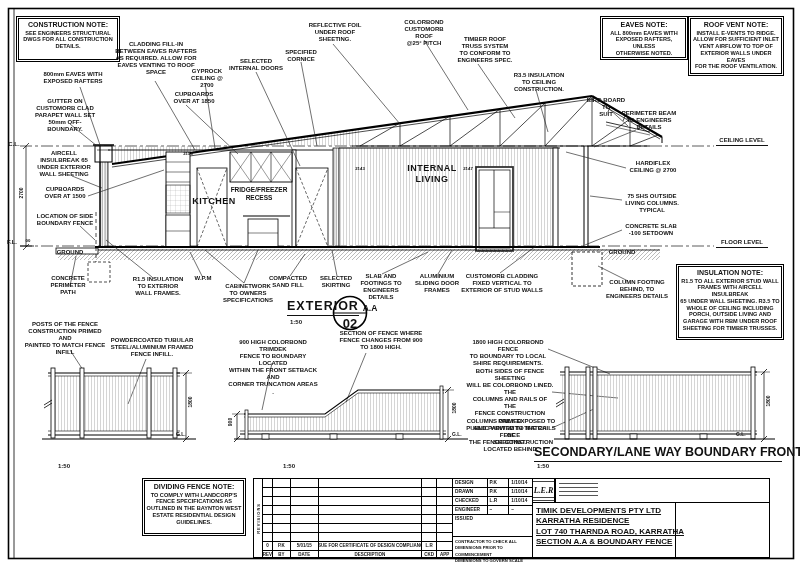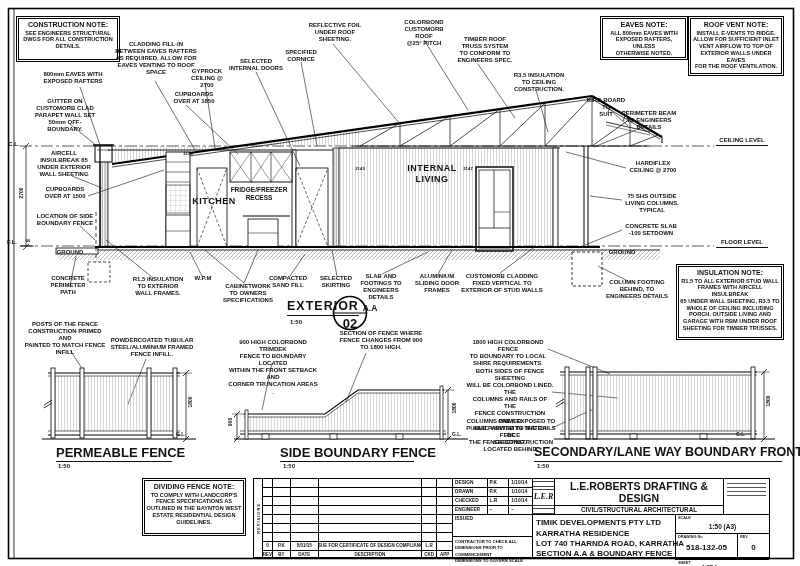--- a/index.html
+++ b/index.html
@@ -49,21 +49,21 @@
   .logo{width:22px;border-right:.8px solid #000;display:flex;align-items:center;justify-content:center;
         background:repeating-linear-gradient(#fff 0 2px,#444 2px 2.7px);}
   .logo span{font:bold italic 8px "Liberation Serif",serif;background:#fff;padding:0 1px;}
   .co-name{flex:1;text-align:center;padding-top:2px;}
   .co-name .nm{font:bold 10.5px/1.1 "Liberation Sans",sans-serif;border-bottom:1px solid #000;display:inline-block;padding:0 4px 1px;}
   .co-name .tg{font:bold 6.3px/1.3 "Liberation Sans",sans-serif;display:block;}
   .contact{width:46px;border-left:.8px solid #000;position:relative;}
   .contact i{position:absolute;right:3px;left:3px;height:1px;background:#555;}
   .co-bottom{flex:1;display:flex;}
   .project{width:143px;border-right:.8px solid #000;padding:3px 0 0 3px;}
-  .project div{font:bold 8px/1.3 "Liberation Sans",sans-serif;white-space:nowrap;}
+  .project div{font:bold 8px/1.3 "Liberation Sans",sans-serif;white-space:nowrap;text-decoration:underline;}
   .metacol{flex:1;display:flex;flex-direction:column;}
   .mrow1{flex:0 0 14px;border-bottom:.7px solid #000;position:relative;text-align:center;}
   .mrow2{flex:0 0 26px;border-bottom:.7px solid #000;display:flex;}
   .mrow3{flex:1;position:relative;}
   .mlabel{position:absolute;left:2px;top:1px;font:bold 3.8px "Liberation Sans",sans-serif;color:#222;}
   .mval{font:bold 7px/1 "Liberation Sans",sans-serif;margin-top:6px;display:inline-block;}
   .dcell{width:62px;border-right:.7px solid #000;position:relative;text-align:center;}
   .rvcell{flex:1;position:relative;text-align:center;}
   .dval{font:bold 8px/1 "Liberation Sans",sans-serif;margin-top:10px;display:inline-block;}
   .shval{font:bold 5px "Liberation Sans",sans-serif;position:absolute;left:26px;top:4px;}
@@ -488,26 +488,24 @@
 WILL BE COLORBOND LINED. THE
 COLUMNS AND RAILS OF THE
 FENCE CONSTRUCTION PRIMED
 AND PAINTED TO MATCH FENCE
 SHEETING.</div>
 <div class="lbl" style="left:466px;top:418px;width:90px;">COLUMNS ONLY EXPOSED TO
 PUBLIC VIEW WITH THE RAILS OF
 THE FENCE CONSTRUCTION
 LOCATED BEHIND.</div>
 
-<div class="ftitle" style="left:56px;top:446px;width:116px;">PERMEABLE FENCE</div>
 <div class="fscale" style="left:58px;top:463px;">1:50</div>
 <div class="rotdim" style="left:179px;top:399px;">1800</div>
 <div class="gl" style="left:176px;top:431px;">G.L.</div>
 
-<div class="ftitle" style="left:280px;top:446px;width:134px;">SIDE BOUNDARY FENCE</div>
 <div class="fscale" style="left:283px;top:463px;">1:50</div>
 <div class="rotdim" style="left:219px;top:419px;">900</div>
 <div class="rotdim" style="left:443px;top:405px;">1800</div>
 <div class="gl" style="left:452px;top:431px;">G.L.</div>
 
 <div class="ftitle" style="left:534px;top:446px;width:248px;font-size:12.5px;">SECONDARY/LANE WAY BOUNDARY FRONT</div>
 <div class="fscale" style="left:537px;top:463px;">1:50</div>
 <div class="rotdim" style="left:757px;top:398px;">1800</div>
 <div class="gl" style="left:736px;top:431px;">G.L.</div>
 
@@ -619,55 +617,31 @@
     <div class="notecell">CONTRACTOR TO CHECK ALL
 DIMENSIONS PRIOR TO COMMENCEMENT
 DIMENSIONS TO GOVERN SCALE</div>
   </div>
 
   <div class="rightcol">
     <div class="co-head">
       <div class="logo">
         <span>L.E.R</span>
       </div>
-      <div class="co-name">
-        <span class="nm">L.E.ROBERTS DRAFTING &amp; DESIGN</span>
-        <span class="tg">CIVIL/STRUCTURAL ARCHITECTURAL</span>
-      </div>
       <div class="contact">
         <i style="top:4px;"></i>
             <i style="top:8px;"></i>
             <i style="top:12px;"></i>
             <i style="top:16px;"></i>
       </div>
     </div>
     <div class="co-bottom">
       <div class="project">
         <div>TIMIK DEVELOPMENTS PTY LTD</div>
         <div>KARRATHA RESIDENCE</div>
         <div>LOT 740 THARNDA ROAD, KARRATHA</div>
         <div>SECTION A.A &amp; BOUNDARY FENCE</div>
       </div>
-      <div class="metacol">
-        <div class="mrow1">
-          <span class="mlabel">SCALE</span>
-          <span class="mval" style="margin-top:5px;font-size:6.5px;">1:50 (A3)</span>
-        </div>
-        <div class="mrow2">
-          <div class="dcell">
-            <span class="mlabel">DRAWING No</span>
-            <span class="dval">518-132-05</span>
-          </div>
-          <div class="rvcell">
-            <span class="mlabel">REV</span>
-            <span class="dval">0</span>
-          </div>
-        </div>
-        <div class="mrow3">
-          <span class="mlabel">SHEET</span>
-          <span class="shval">1 OF 1</span>
-        </div>
-      </div>
     </div>
   </div>
 </div>
 
 </div>
 
 </body></html>

